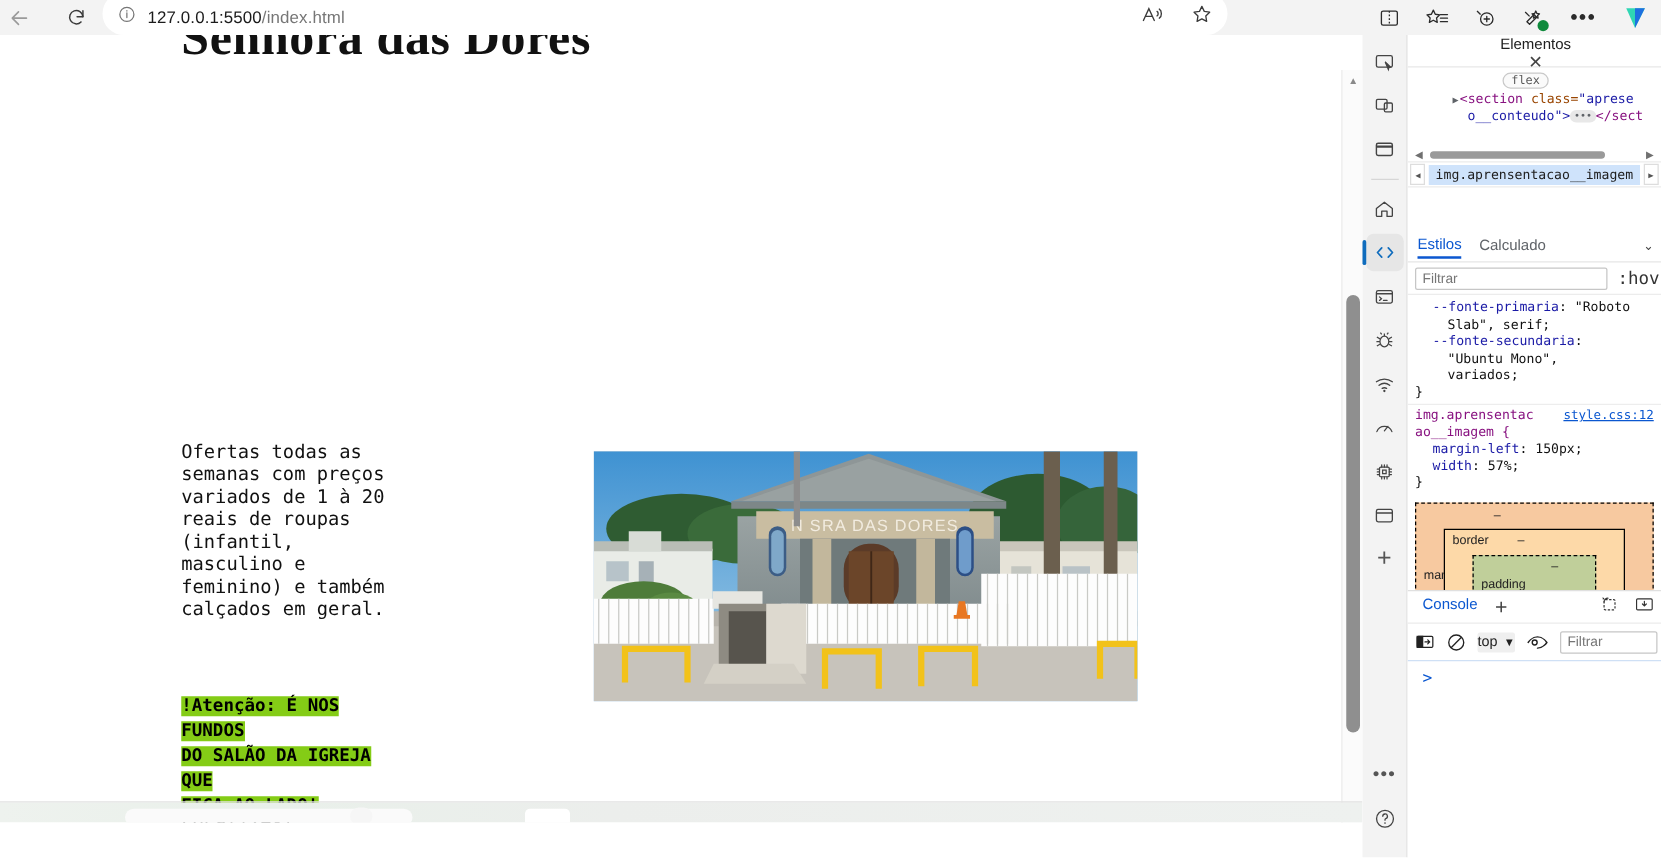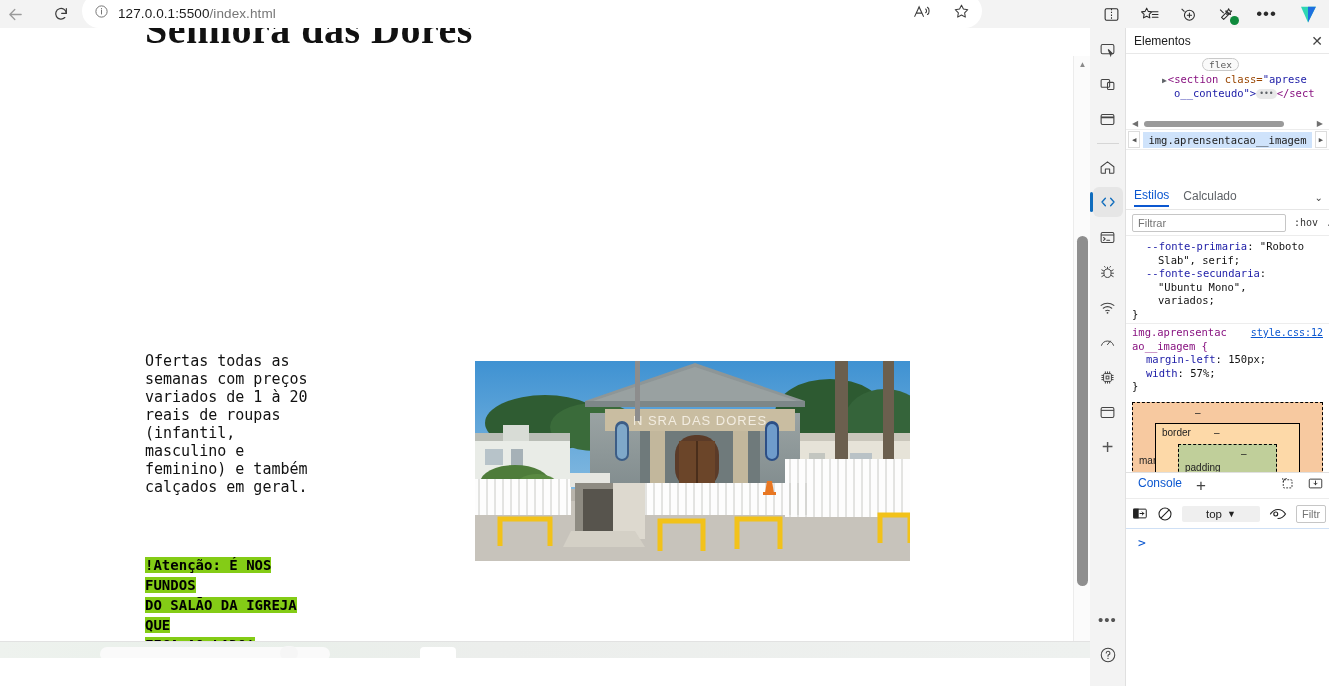--- a/index.html
+++ b/index.html
@@ -140,21 +140,21 @@
   
   .devtools {
     position:absolute; left:1125px; top:28px; width:204px; height:658px;
     background:#ffffff;
     border-left:1px solid #e0e0e0;
     font-family:"Liberation Sans", sans-serif;
     overflow:hidden;
   }
   .dt-tabbar {
     height:26px; display:flex; align-items:center; justify-content:space-between;
-    padding:0 6px 0 8px; border-bottom:1px solid #e8e8e8;
+    padding:0 6px 0 8px; border-bottom:1px solid #e8e8e8;flex-direction:column;
   }
   .dt-tabbar .tabname { font-size:12px; color:#202020; }
   .dt-tabbar .closebtn { color:#444; font-size:14px; line-height:1; cursor:default; }
 
   .dt-dom {
     padding:4px 0 0 0; height:62px; position:relative;
     font-family:"DejaVu Sans Mono", monospace; font-size:10.5px;
   }
   .flexbadge {
     display:inline-block; margin-left:76px; padding:0px 6px;
@@ -195,21 +195,21 @@
 
   .dt-filterrow {
     height:26px; display:flex; align-items:center; gap:8px; padding:0 4px 0 6px;
     border-bottom:1px solid #ececec;
   }
   .dt-filterrow input {
     flex:1 1 auto; height:18px; border:1px solid #c6c6c6; border-radius:2px;
     font-size:11px; padding:0 5px; color:#333; font-family:"Liberation Sans", sans-serif;
     background:#fff; outline:none;
   }
-  .dt-filterrow .mini { font-family:"DejaVu Sans Mono", monospace; font-size:10px; color:#333; }
+  .dt-filterrow .mini { font-family:"DejaVu Sans Mono", monospace; font-size:14px; color:#333; }
 
   .dt-css { font-family:"DejaVu Sans Mono", monospace; font-size:10.5px; line-height:13.5px; padding:2px 0 0 0;}
   .dt-css .blk { padding:2px 6px; }
   .dt-css .blk.sep { border-top:1px solid #ededed; }
   .dt-css .sel { color:#881280; }
   .dt-css .prop { color:#1a1aa6; }
   .dt-css .v { color:#111; }
   .dt-css .src { color:#0b57d0; text-decoration:underline; float:right; font-size:10px; }
   .dt-css .ind { padding-left:14px; }
   .dt-css .ind2 { padding-left:26px; }
@@ -241,21 +241,21 @@
   .dt-console-tabs .right { margin-left:auto; display:flex; gap:12px; color:#333; align-items:center; }
 
   .dt-console-toolbar {
     position:absolute; left:0; bottom:158px; width:204px; height:30px;
     display:flex; align-items:center; gap:9px; padding:0 4px 0 6px;
     border-top:1px solid #ececec;
   }
   .dt-console-toolbar .ic { color:#222; display:flex; align-items:center; }
   .dt-console-toolbar .ctxsel {
     display:flex; align-items:center; gap:5px; background:#efefef;
-    padding:2px 24px; border-radius:2px; font-size:11.5px; color:#222;
+    padding:2px 0; border-radius:2px; font-size:11.5px; color:#222;
   }
   .dt-console-toolbar input {
     flex:1 1 auto; height:18px; border:1px solid #c6c6c6; border-radius:2px;
     font-size:11px; padding:0 5px; color:#333; min-width:10px; outline:none;
   }
   .dt-console-body {
     position:absolute; left:0; bottom:0; width:204px; height:158px;
     border-top:1px solid #cfe0f5; background:#fff;
     font-family:"DejaVu Sans Mono", monospace;
   }

